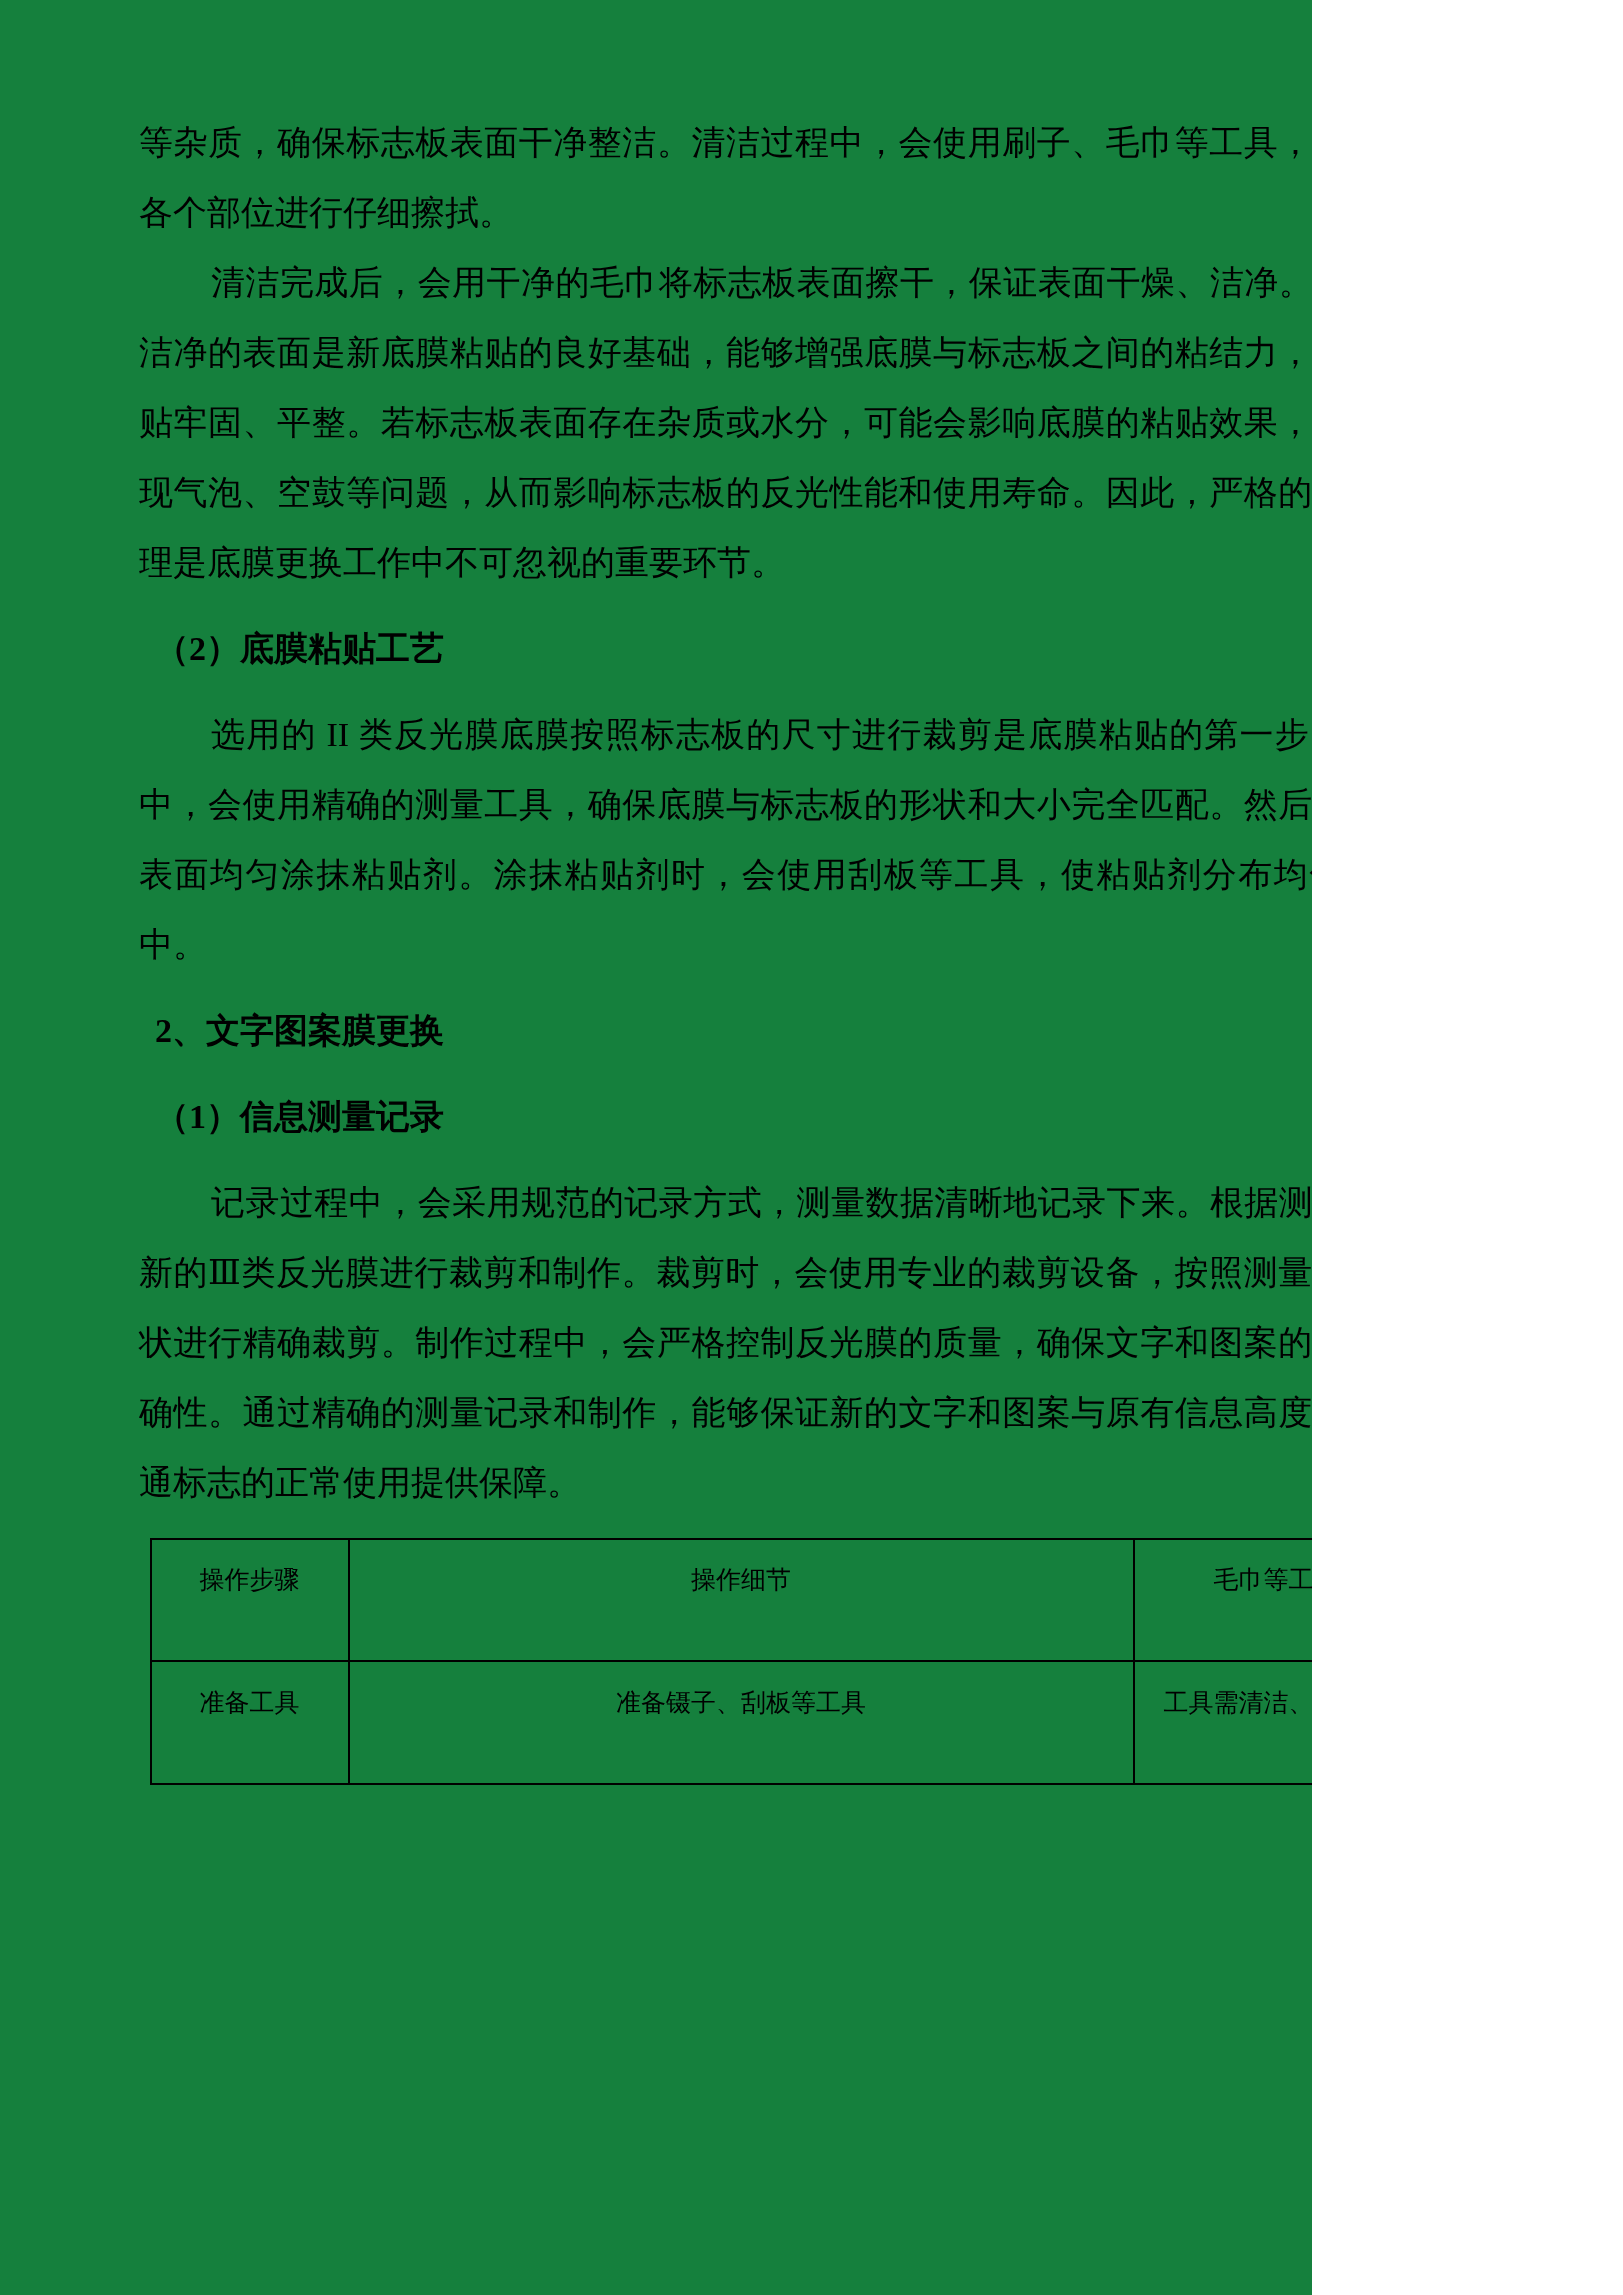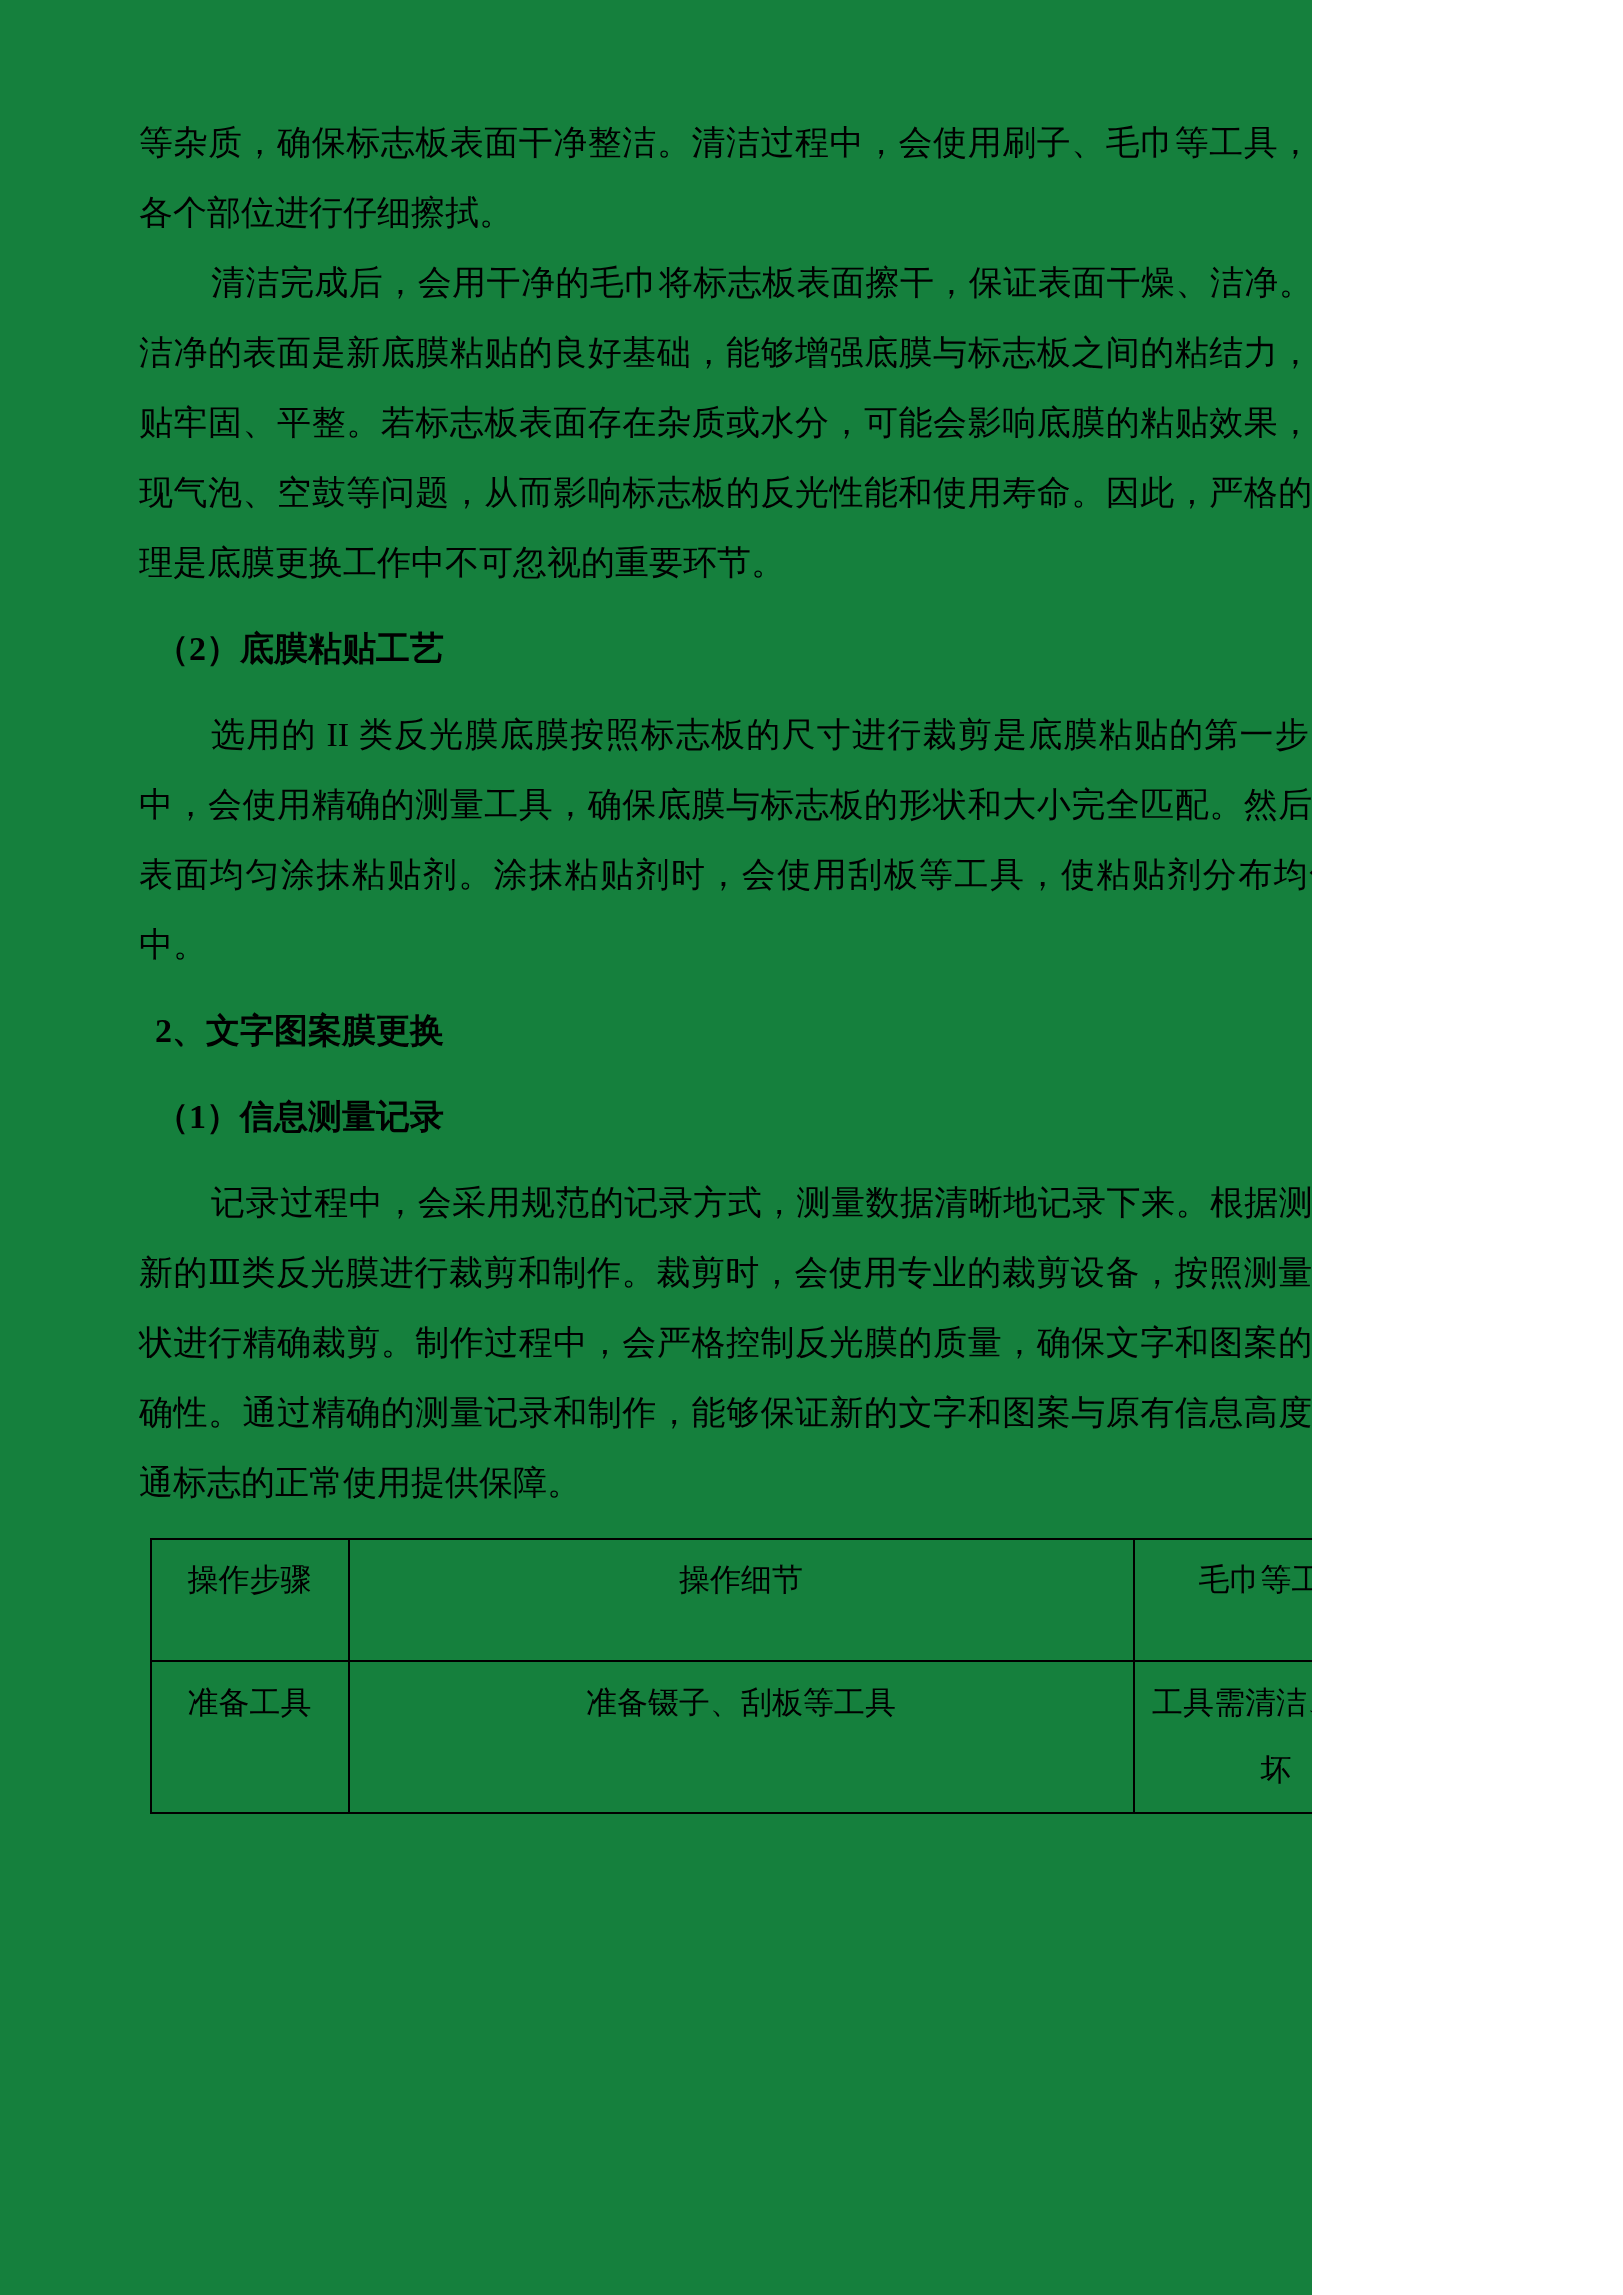--- a/index.html
+++ b/index.html
@@ -47,21 +47,21 @@
   }
   table.op-table {
     border-collapse: collapse;
     width: 1268px;
     margin-top: 19.6px;
     margin-left: 10.5px;
     table-layout: fixed;
   }
   table.op-table td {
     border: 2px solid #000000;
-    font-size: 31px;
+    font-size: 25px;
     line-height: 67px;
     text-align: center;
     vertical-align: top;
     padding: 6.5px 9.2px 9.2px 9.2px;
     font-weight: normal;
   }
   table.op-table tr.header-row td {
     height: 105px;
   }
   table.op-table tr.data-row td {

